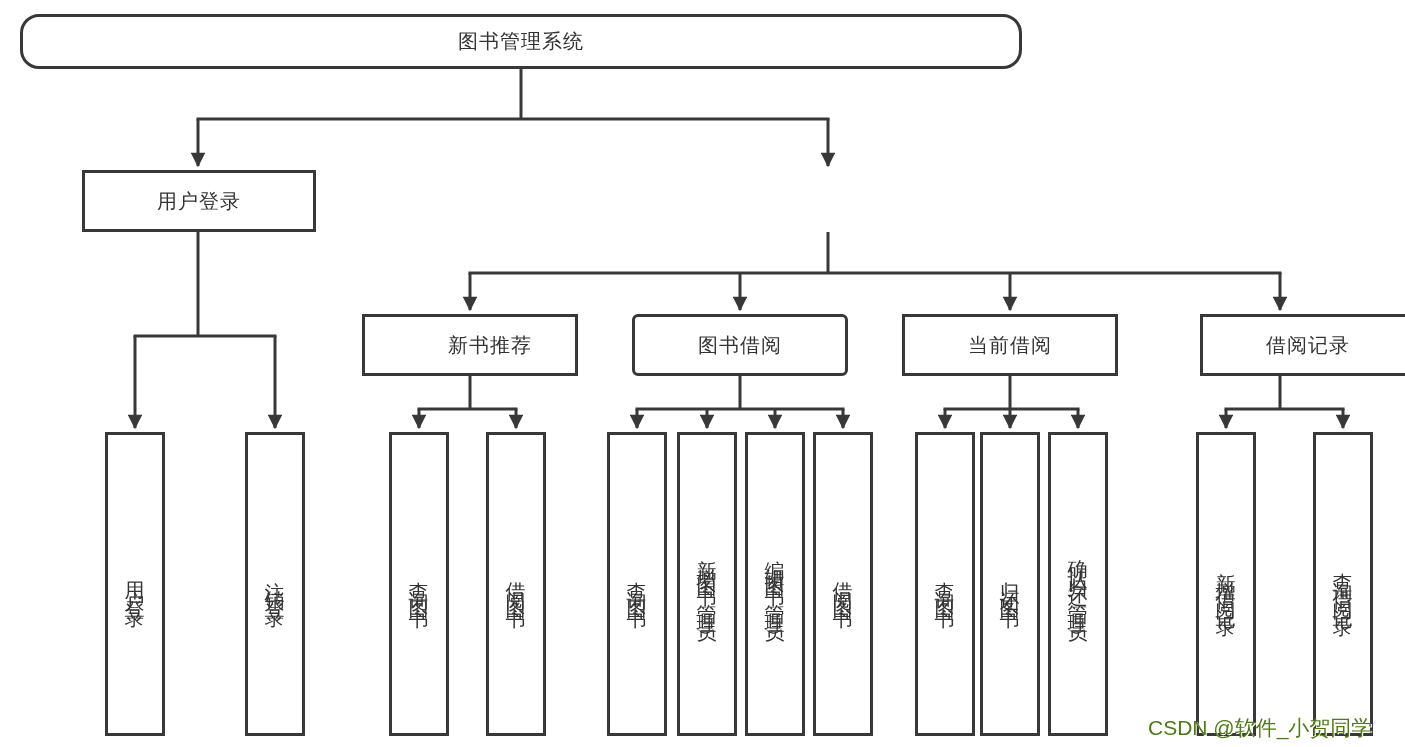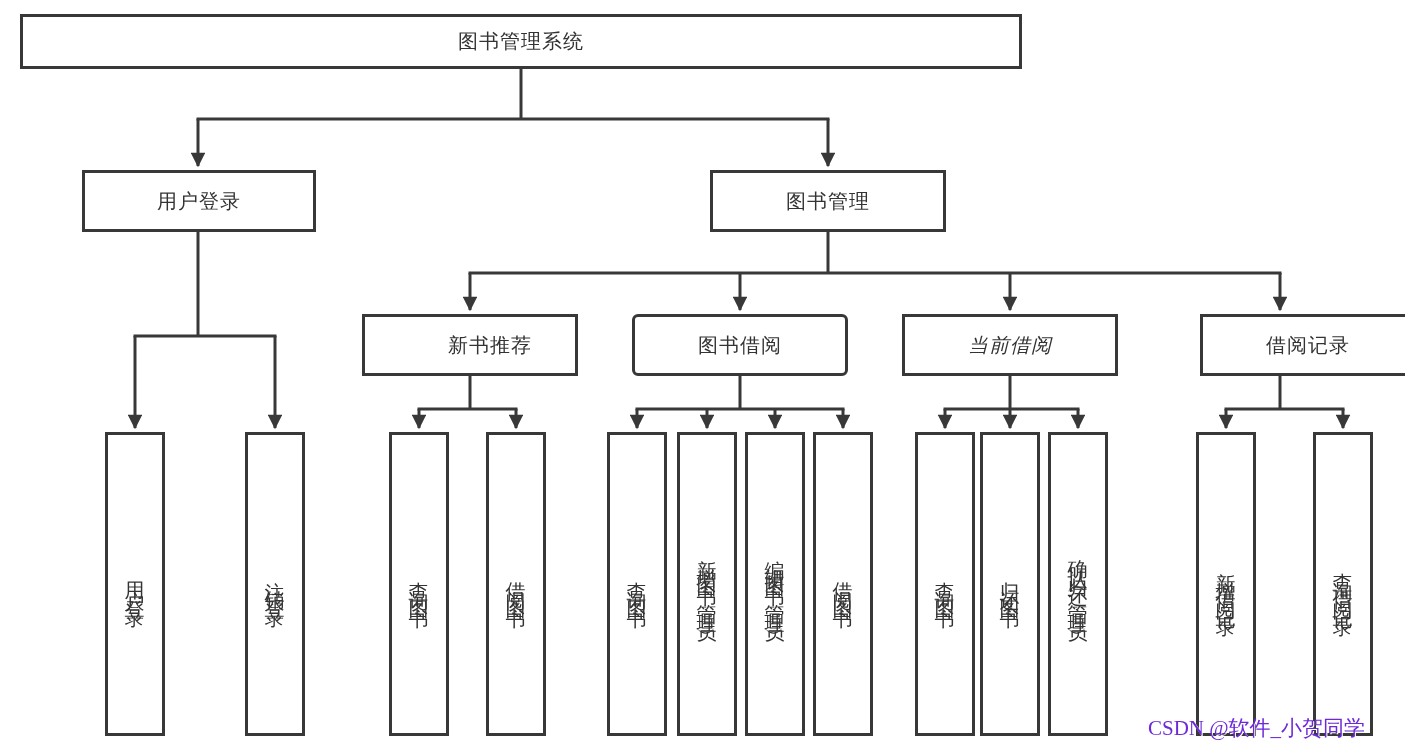--- a/index.html
+++ b/index.html
@@ -44,28 +44,28 @@
   }
   .node.leaf span {
     writing-mode: vertical-rl;
     text-orientation: mixed;
     font-size: 20px;
     letter-spacing: 9px;
     line-height: 1;
     white-space: nowrap;
   }
   
-  #n-root   { left: 20px;  top: 14px;  width: 1002px; height: 55px; }
+  #n-root   { left: 20px;  top: 14px;  width: 1002px; height: 55px; border-radius: 19px; }
   
   #n-login  { left: 82px;  top: 170px; width: 234px; height: 62px; }
   #n-mgmt   { left: 710px; top: 170px; width: 236px; height: 62px; }
   
   #n-rec    { left: 362px;  top: 314px; width: 216px; height: 62px; padding-left: 40px; }
   #n-bor    { left: 632px;  top: 314px; width: 216px; height: 62px; border-radius: 6px; }
-  #n-cur    { left: 902px;  top: 314px; width: 216px; height: 62px; font-style: italic; }
+  #n-cur    { left: 902px;  top: 314px; width: 216px; height: 62px; }
   #n-log    { left: 1172px; top: 314px; width: 216px; height: 62px; margin-left: 28px; }
   
   #l-userlogin { left: 105px; }
   #l-logout    { left: 245px; }
   #l-recq      { left: 389px; }
   #l-recb      { left: 486px; }
   #l-borq      { left: 607px; }
   #l-boradd    { left: 677px; }
   #l-boredit   { left: 745px; }
   #l-borb      { left: 813px; }
@@ -74,25 +74,24 @@
   #l-curconf   { left: 1048px; }
   #l-logadd    { left: 1196px; }
   #l-logq      { left: 1313px; }
 
   #watermark {
     position: absolute;
     left: 1148px;
     top: 714px;
     width: 250px;
     font-size: 21px;
-    color: #6d28d9;
+    color: #4d7c0f;
     text-shadow: 1px 1px 0 #ffffff;
     white-space: nowrap;
     z-index: 3;
-    font-family: Liberation Serif, serif;
   }
 </style>
 </head>
 <body>
 
 <div id="canvas">
 
   <svg id="wires" viewBox="0 0 1405 747" xmlns="http://www.w3.org/2000/svg">
     <defs>
       <marker id="arrow" viewBox="0 0 10 10" refX="9.2" refY="5" markerWidth="7.3" markerHeight="4.8" orient="auto">
@@ -143,23 +142,20 @@
     </g>
   </svg>
 
   <div class="node h" id="n-root">
     <span>图书管理系统</span>
   </div>
 
   <div class="node h" id="n-login">
     <span>用户登录</span>
   </div>
-  <div class="node h" id="n-mgmt">
-    <span>图书管理</span>
-  </div>
 
   <div class="node h" id="n-rec">
     <span>新书推荐</span>
   </div>
   <div class="node h" id="n-bor">
     <span>图书借阅</span>
   </div>
   <div class="node h" id="n-cur">
     <span>当前借阅</span>
   </div>

